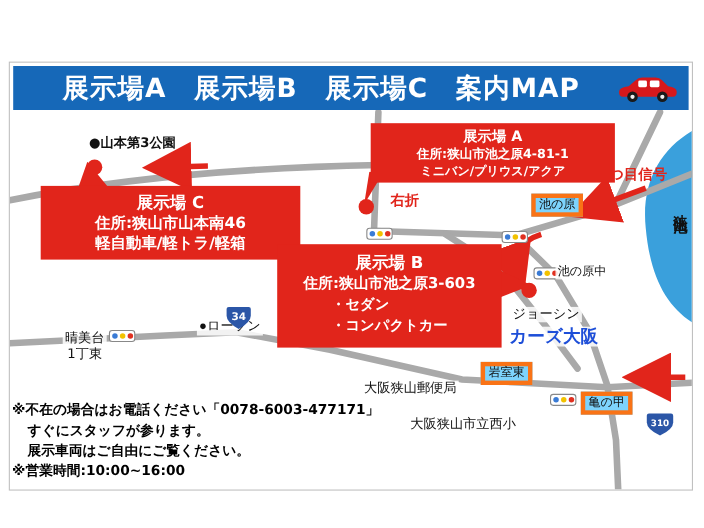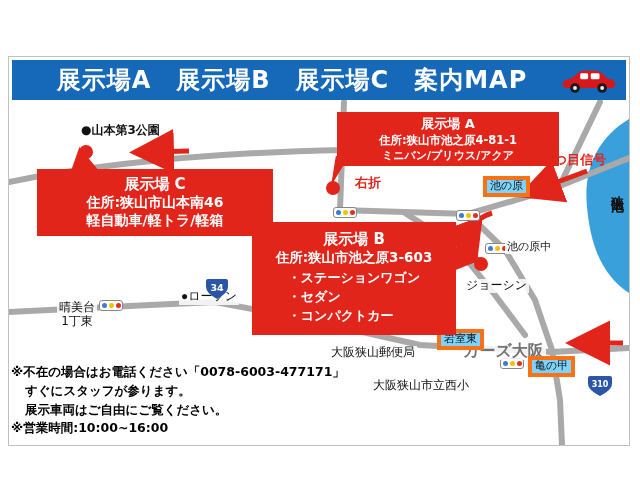--- a/index.html
+++ b/index.html
@@ -7,21 +7,21 @@
          font-family:"DejaVu Sans","Liberation Sans",sans-serif;}
   .frame{position:absolute;left:8px;top:56px;width:620px;height:388px;border:1px solid #c0c0c0;background:#fff;overflow:hidden;}
   .header{position:absolute;left:3px;top:3px;width:614px;height:40px;background:#1668b8;z-index:6;
           display:flex;align-items:center;justify-content:center;text-align:center;}
   .header .title{color:#fff;font-weight:bold;font-size:24px;letter-spacing:1px;padding-right:54px;white-space:nowrap;}
   .header svg.car{position:absolute;right:8px;top:7px;}
   svg.mapsvg{position:absolute;left:0;top:0;z-index:1;}
   .maplabel{position:absolute;z-index:3;font-size:12px;color:#111;line-height:1.15;white-space:nowrap;background:rgba(255,255,255,.85);padding:0 2px;}
   .boxed{border:4px solid #f97316;background:#7dd3fc;font-size:11px;padding:0 3px;}
   .redtext{color:#e1251b;font-weight:bold;background:none;}
-  .bluetext{color:#737373;font-weight:bold;font-size:16px;margin-top:45px;}
+  .bluetext{color:#1d4ed8;font-weight:bold;font-size:16px;}
   .vertical{writing-mode:vertical-rl;background:none;font-weight:bold;font-size:13px;letter-spacing:2px;}
   .callout{position:absolute;background:#e1251b;color:#fff;text-align:center;z-index:4;font-weight:bold;}
   .pointer{position:absolute;background:#e1251b;z-index:4;}
   .reddot{position:absolute;width:14px;height:14px;border-radius:50%;background:#e1251b;z-index:5;}
   .signal{position:absolute;z-index:3;width:24px;height:11px;background:#fff;border:1px solid #888;border-radius:3px;
           display:flex;align-items:center;justify-content:center;gap:2px;box-sizing:border-box;}
   .signal i{display:block;width:5px;height:5px;border-radius:50%;}
   .sig-b{background:#3a7bd5;} .sig-y{background:#f2c200;} .sig-r{background:#e03020;}
   .shield{position:absolute;z-index:3;}
   .notes{position:absolute;left:2px;top:306px;z-index:3;color:#000;font-weight:bold;font-size:12.5px;line-height:1.5;white-space:nowrap;}
@@ -147,21 +147,20 @@
       <div class="co-name">展示場 C</div>
       <div class="co-addr">住所:狭山市山本南46</div>
       <div class="co-veh">軽自動車/軽トラ/軽箱</div>
     </div>
 
     <div class="pointer" style="left:444px;top:188px;width:30px;height:26px;clip-path:polygon(0 0,100% 55%,0 100%);"></div>
     <div class="callout cb" style="left:243px;top:165px;width:204px;padding:8px 0 9px;">
       <div class="co-name">展示場 B</div>
       <div class="co-addr">住所:狭山市池之原3-603</div>
       <div class="veh-list">
-        <div>・ステーションワゴン</div>
         <div>・セダン</div>
         <div>・コンパクトカー</div>
       </div>
     </div>
 
     <div class="notes">
       <div>※不在の場合はお電話ください「0078-6003-477171」</div>
       <div class="indent">すぐにスタッフが参ります。</div>
       <div class="indent">展示車両はご自由にご覧ください。</div>
       <div>※営業時間:10:00~16:00</div>

